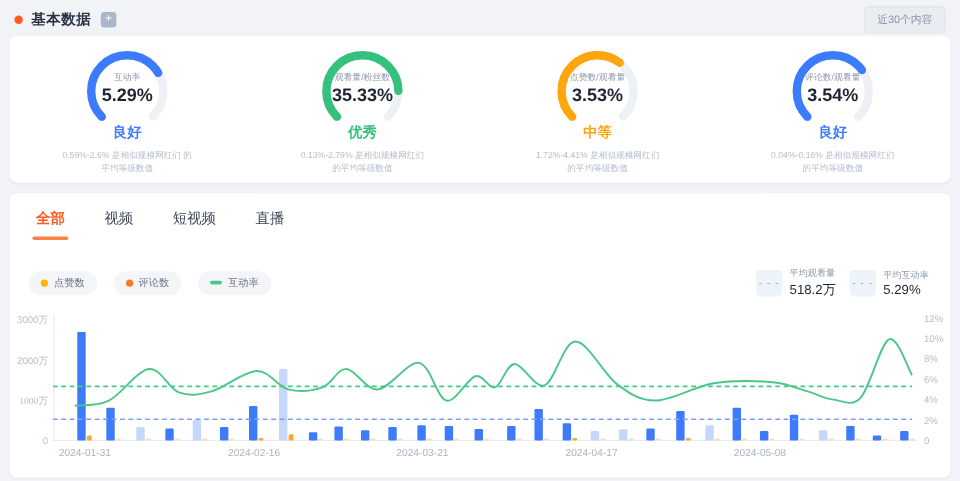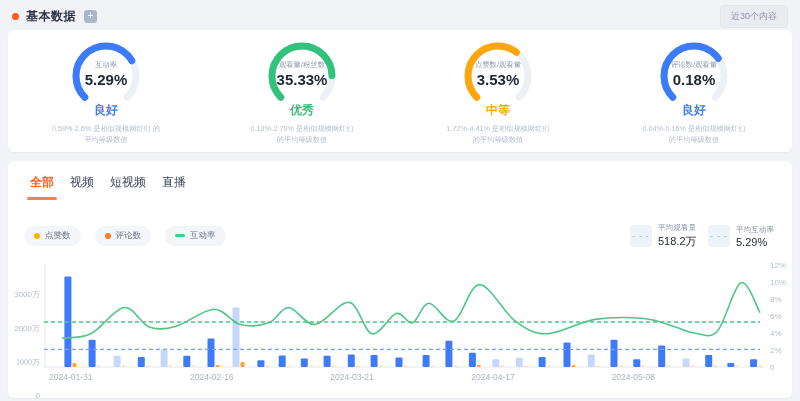--- a/index.html
+++ b/index.html
@@ -25,21 +25,21 @@
   .gauge svg { position:absolute; inset:0; }
   .gtext { position:absolute; inset:0; }
   .glabel { margin-top:21px; font-size:8px; color:#8d96a8; transform:scale(.92); }
   .gvalue { font-size:15px; font-weight:bold; color:#1f2533; margin-top:1px; }
   .gstatus { font-size:12px; margin-top:14px; font-weight:bold; }
   .gcap { margin-top:9px; font-size:8px; color:#b4bdcc; line-height:1.45; transform:scale(.9); }
 
   .card2 { margin-top:9px; height:237px; position:relative; }
 
   
-  .tabs { display:flex; gap:16px; padding:13px 0 0 22px; }
+  .tabs { display:flex; gap:33px; padding:13px 0 0 22px; }
   .tab { font-size:12px; color:#3d4557; padding-bottom:9px; position:relative; cursor:pointer; }
   .tab.active { color:#ff5a1f; font-weight:bold; }
   .tab.active::after { content:""; position:absolute; left:50%; transform:translateX(-50%);
     bottom:0; width:30px; height:3px; border-radius:2px; background:#ff8146; }
 
   
   .lrow { display:flex; align-items:center; padding:0 16px; margin-top:22px; }
   .pill { display:flex; align-items:center; gap:5px; background:#f3f5f8; border-radius:10px;
     padding:4px 10px; margin-right:14px; font-size:8.5px; color:#6d7587; cursor:pointer; }
   .pill .dot { width:6px; height:6px; border-radius:50%; }
@@ -47,21 +47,21 @@
   .stats { margin-left:auto; display:flex; gap:10px; }
   .stat { display:flex; align-items:center; gap:6px; }
   .stat-ic { width:22px; height:22px; border-radius:4px; background:#eef3f9; color:#35c6b0;
     font-size:8px; letter-spacing:1px; display:flex; align-items:center; justify-content:center; cursor:pointer; }
   .stat-label { font-size:8px; color:#8d96a8; transform:scale(.95); transform-origin:left; }
   .stat-value { font-size:11px; font-weight:normal; color:#1f2533; margin-top:1px; }
 
   
   .chart { position:relative; height:128px; margin-top:10px; }
   .yl, .yr { position:absolute; font-size:8px; color:#b4bdcc; }
-  .yl { width:30px; left:2px; text-align:right;margin-top:28px; }
+  .yl { width:30px; left:2px; text-align:right; }
   .yr { left:762px; width:24px; text-align:left; }
   .xlab { position:absolute; top:113px; font-size:8.5px; color:#aab3c2; transform:translateX(-50%); }
   .plot { position:absolute; left:36px; top:0; }
 </style>
 </head>
 <body>
 
 <div class="hdr">
   <span class="hdr-dot"></span>
   <span class="hdr-title">基本数据</span>
@@ -122,21 +122,21 @@
     </div>
   </div>
   <div class="gcol">
     <div class="gauge">
       <svg viewBox="0 0 76 76">
           <circle class="trk" cx="38" cy="38" r="30" pathLength="100" fill="none" stroke-width="7" stroke-linecap="round" transform="rotate(135 38 38)" stroke="#edf0f5" stroke-dasharray="75 25"></circle>
           <circle class="val" cx="38" cy="38" r="30" pathLength="100" fill="none" stroke-width="7" stroke-linecap="round" transform="rotate(135 38 38)" stroke="#3d7bfd" stroke-dasharray="52.5 47.5"></circle>
         </svg>
       <div class="gtext">
         <div class="glabel">评论数/观看量</div>
-        <div class="gvalue">0.18%</div>
+        <div class="gvalue">3.54%</div>
         <div class="gstatus" style="color: rgb(61, 123, 253);">良好</div>
       </div>
     </div>
     <div class="gcap">
       <div>0.04%-0.16% 是相似规模网红们</div>
         <div>的平均等级数值</div>
     </div>
   </div>
 </div>
 

